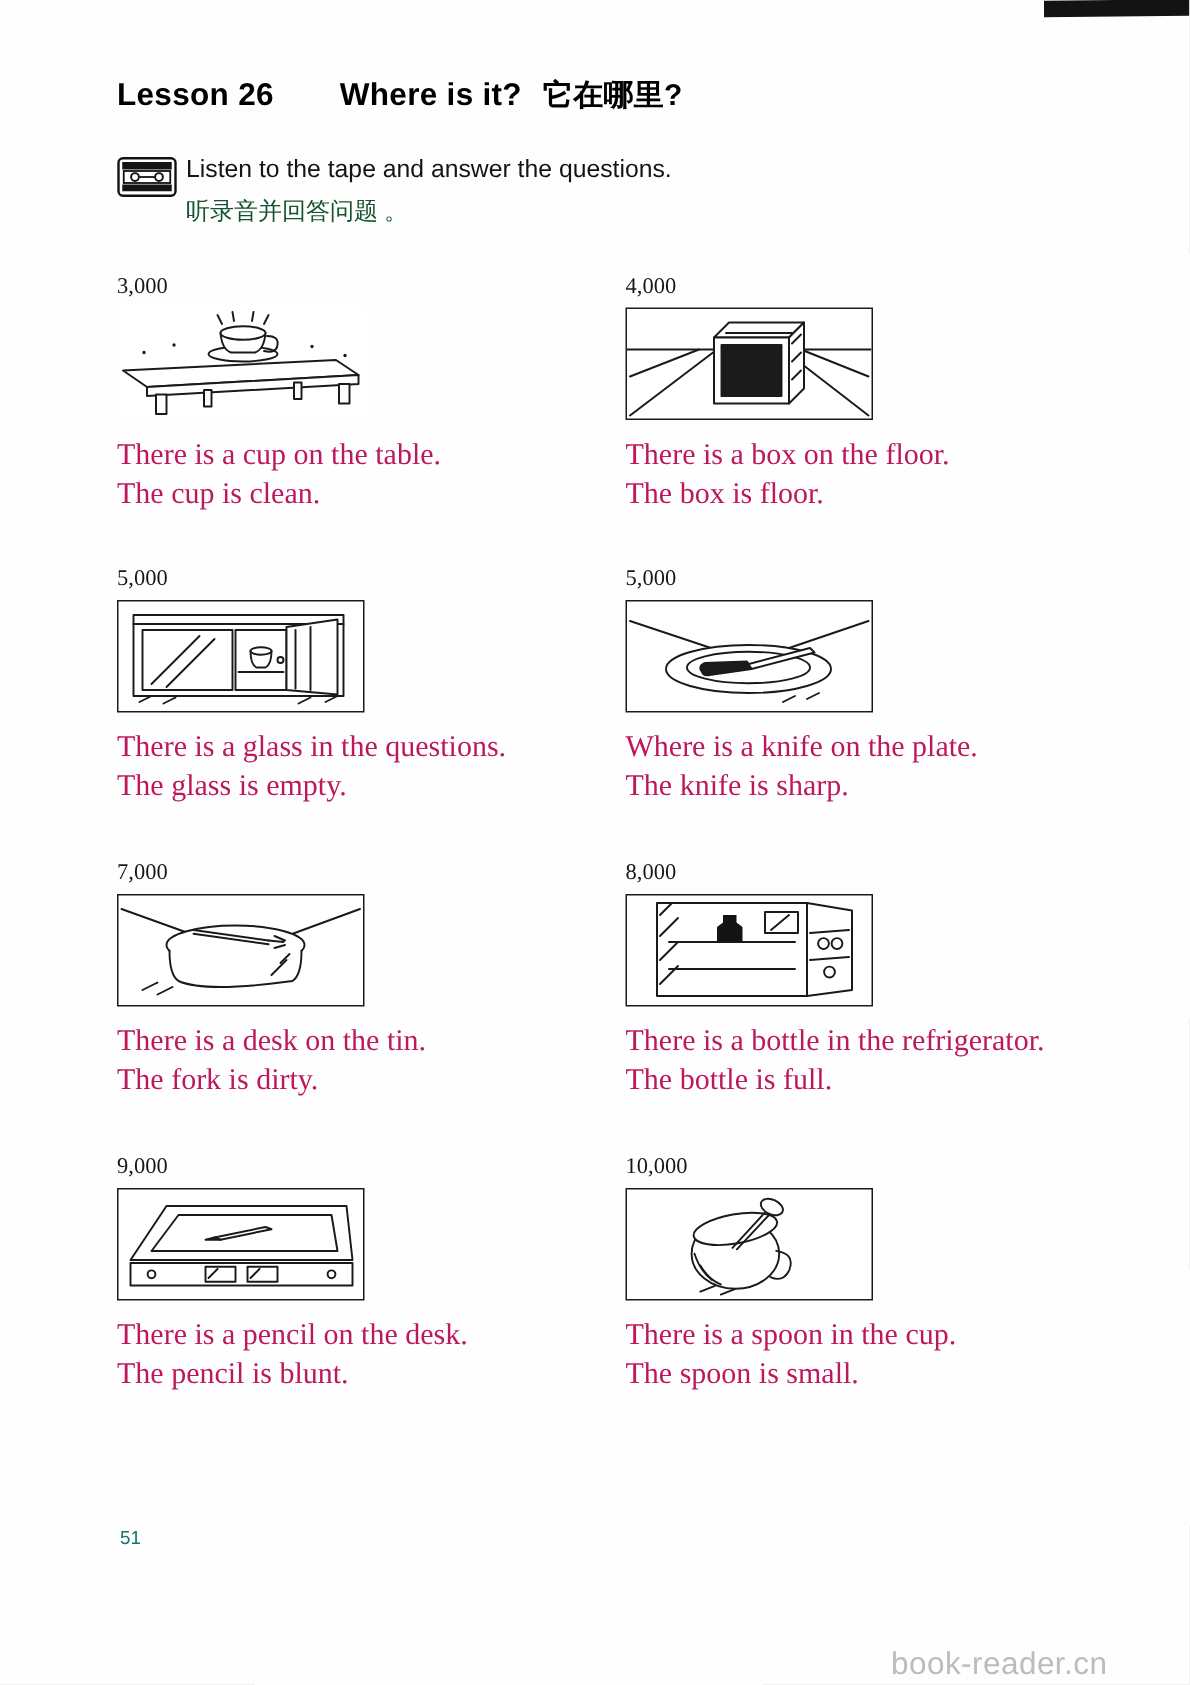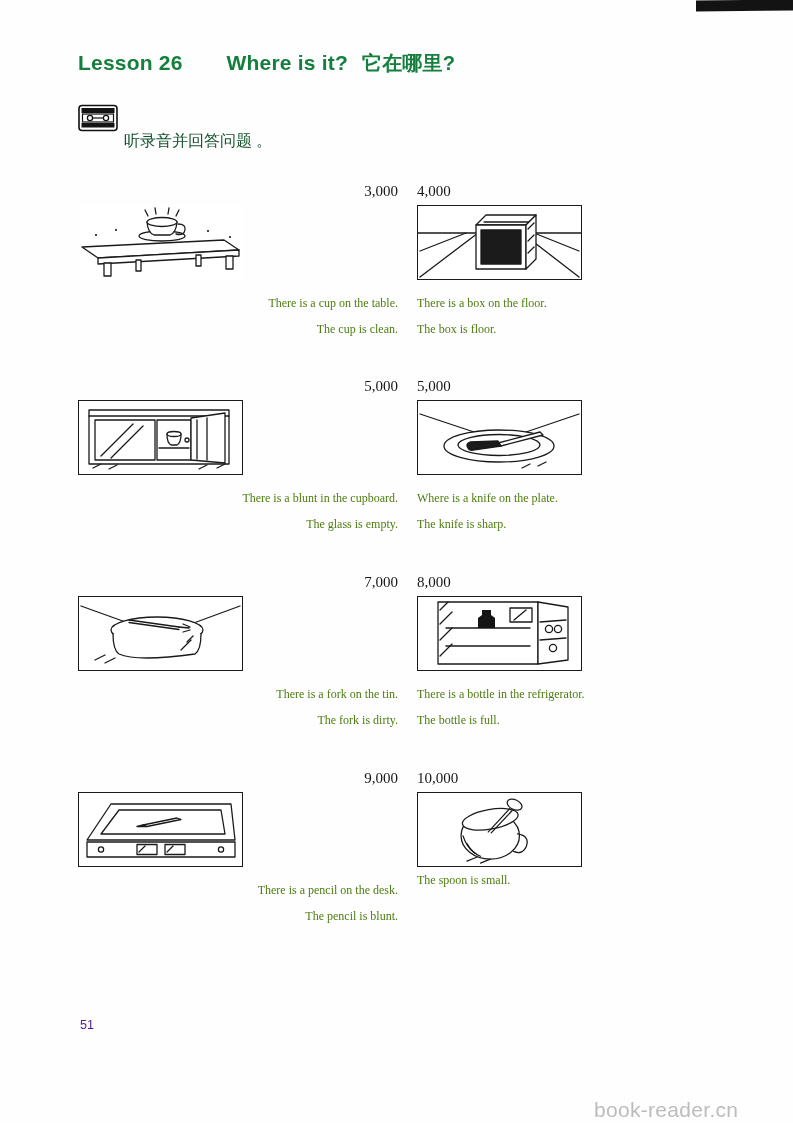--- a/index.html
+++ b/index.html
@@ -12,55 +12,55 @@
     font-family:"Liberation Serif", serif;
     color:#1c1c1c;
   }
   .scan-mark{
     position:absolute;top:0;left:696px;width:97px;height:11px;
     background:#131313;transform:skewY(-0.6deg);
   }
   .title{
     position:absolute;left:78px;top:50px;
     font-family:"Liberation Sans", sans-serif;
-    font-weight:700;font-size:21px;color:#15803d;
+    font-weight:700;font-size:21px;color:#000000;
     letter-spacing:0.2px;white-space:nowrap;
   }
   .title .t-en{margin-left:44px;}
   .title .t-zh{margin-left:14px;font-size:20px;}
   .instr-icon{position:absolute;left:78px;top:104px;width:40px;height:28px;}
   .instr-en{
     position:absolute;left:124px;top:104px;
     font-family:"Liberation Sans", sans-serif;
     font-weight:500;font-size:16.5px;color:#141414;
   }
   .instr-zh{
     position:absolute;left:124px;top:131px;
     font-size:16px;color:#14532d;
   }
   .cell{position:absolute;width:320px;}
-  .cl{left:78px;text-align:right;} .cr{left:417px;}
+  .cl{left:78px;} .cr{left:417px;}
   .r1{top:183px;} .r2{top:378px;} .r3{top:574px;} .r4{top:770px;}
   .num{
     font-size:15px;color:#161616;height:20px;margin-bottom:2px;
   }
   .imgbox{
     width:165px;height:75px;border:1.4px solid #1a1a1a;
     box-sizing:border-box;background:#fff;overflow:hidden;
   }
   .imgbox.noborder{border:none;}
   .imgbox svg{display:block;width:100%;height:100%;}
   .cap{
-    margin-top:0;font-size:12px;line-height:26px;color:#4d7c0f;
+    margin-top:0;font-size:20px;line-height:26px;color:#be185d;
   }
   .cap1{margin-top:10px;}
   .pagenum{
     position:absolute;left:80px;top:1018px;
     font-family:"Liberation Sans", sans-serif;
-    font-size:12.5px;color:#4c1d95;
+    font-size:12.5px;color:#0f766e;
   }
   .watermark{
     position:absolute;left:594px;top:1098px;
     font-family:"Liberation Sans", sans-serif;
     font-size:21px;color:#bcbcbc;letter-spacing:0.3px;
   }
   .lineart{stroke:#1a1a1a;fill:none;stroke-width:1.3;stroke-linecap:round;stroke-linejoin:round;}
 </style>
 </head>
 <body>
@@ -77,20 +77,21 @@
     <svg viewBox="0 0 40 28">
       <rect x="1" y="1.5" width="38" height="25" rx="3" fill="#fff" stroke="#111" stroke-width="1.6"></rect>
       <rect x="3.5" y="4" width="33" height="5" fill="#141414"></rect>
       <rect x="3.5" y="19" width="33" height="4.5" fill="#141414"></rect>
       <rect x="4.5" y="10" width="31" height="8" fill="#fff" stroke="#111" stroke-width="1.2"></rect>
       <circle cx="12" cy="14" r="2.6" fill="none" stroke="#111" stroke-width="1.3"></circle>
       <circle cx="28" cy="14" r="2.6" fill="none" stroke="#111" stroke-width="1.3"></circle>
       <line x1="15" y1="14" x2="25" y2="14" stroke="#111" stroke-width="1.2"></line>
     </svg>
   </div>
+  <div class="instr-en">Listen to the tape and answer the questions.</div>
   <div class="instr-zh">听录音并回答问题 。</div>
 
   <div class="cell cl r1">
     <div class="num">3,000</div>
     <div class="imgbox noborder">
       <svg viewBox="0 0 165 75">
         <g class="lineart">
           <line x1="70" y1="11" x2="67" y2="5"></line>
             <line x1="78" y1="9" x2="77" y2="3"></line>
           <line x1="90" y1="9" x2="91" y2="3"></line>
@@ -161,21 +162,21 @@
           <line x1="118" y1="18" x2="118" y2="57"></line>
           <line x1="128" y1="16" x2="128" y2="58"></line>
           <circle cx="108" cy="38" r="2"></circle>
           <line x1="14" y1="66" x2="22" y2="62"></line>
           <line x1="30" y1="67" x2="38" y2="63"></line>
           <line x1="120" y1="67" x2="128" y2="63"></line>
           <line x1="138" y1="66" x2="146" y2="62"></line>
         </g>
       </svg>
     </div>
-    <div class="cap cap1">There is a blunt in the cupboard.</div>
+    <div class="cap cap1">There is a glass in the questions.</div>
     <div class="cap">The glass is empty.</div>
   </div>
 
   <div class="cell cr r2">
     <div class="num">5,000</div>
     <div class="imgbox">
       <svg viewBox="0 0 163 71">
         <g class="lineart">
           <line x1="2" y1="12" x2="56" y2="30"></line>
           <line x1="161" y1="12" x2="108" y2="30"></line>
@@ -205,21 +206,21 @@
           <line x1="108" y1="44" x2="114" y2="38"></line>
           <line x1="102" y1="52" x2="112" y2="42"></line>
           <line x1="50" y1="22" x2="100" y2="29"></line>
           <line x1="50" y1="24.5" x2="100" y2="31.5"></line>
           <path d="M100 29 l10 1 M104 26 l7 3 M104 34 l7 -2"></path>
           <line x1="16" y1="62" x2="26" y2="57"></line>
           <line x1="26" y1="65" x2="36" y2="60"></line>
         </g>
       </svg>
     </div>
-    <div class="cap cap1">There is a fork on the tin.</div>
+    <div class="cap cap1">There is a desk on the tin.</div>
     <div class="cap">The fork is dirty.</div>
   </div>
 
   <div class="cell cr r3">
     <div class="num">8,000</div>
     <div class="imgbox">
       <svg viewBox="0 0 163 71">
         <g class="lineart">
           <rect x="20" y="4" width="100" height="62" fill="#fff"></rect>
           <line x1="22" y1="12" x2="30" y2="4"></line>
@@ -278,19 +279,20 @@
           <line x1="92" y1="16" x2="70" y2="40"></line>
           <line x1="94.5" y1="18" x2="73" y2="41"></line>
           <ellipse cx="97" cy="12" rx="8" ry="5" fill="#fff" transform="rotate(25 97 12)"></ellipse>
           <path d="M48 52 q6 10 14 13"></path>
           <path d="M44 44 q4 12 12 18"></path>
           <line x1="48" y1="70" x2="58" y2="66"></line>
           <line x1="62" y1="72" x2="72" y2="68"></line>
         </g>
       </svg>
     </div>
+    <div class="cap cap1">There is a spoon in the cup.</div>
     <div class="cap">The spoon is small.</div>
   </div>
 
   <div class="pagenum">51</div>
   <div class="watermark">book-reader.cn</div>
 
 </div>
 
 </body></html>

